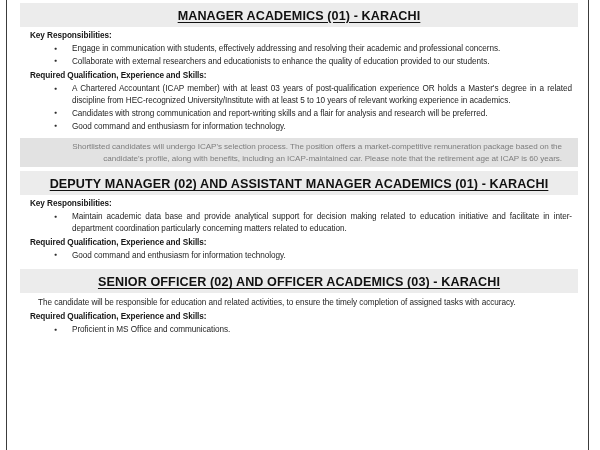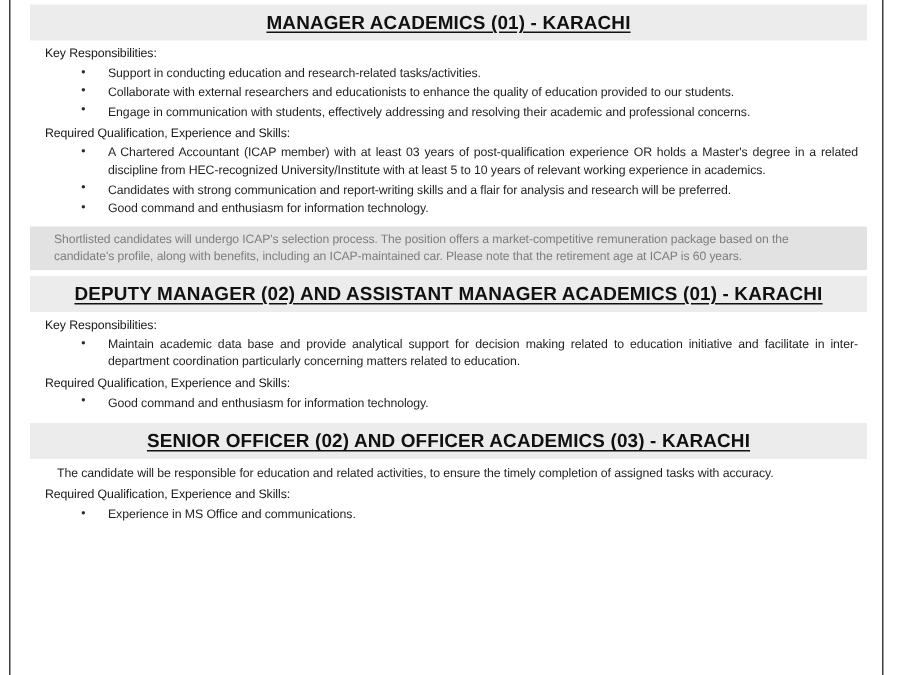--- a/index.html
+++ b/index.html
@@ -58,21 +58,21 @@
     font-weight: bold;
     letter-spacing: 0.1px;
     color: #111111;
     text-decoration: underline;
     text-underline-offset: 2px;
   }
 
   
   .label {
     font-size: 8.2px;
-    font-weight: normal;
+    font-weight: bold;
     color: #161616;
     margin: 4px 0 3px 10px;
     letter-spacing: -0.05px;
   }
   .intro {
     font-size: 8.2px;
     color: #1f1f1f;
     margin: 5px 0 5px 18px;
     letter-spacing: -0.05px;
   }
@@ -101,21 +101,21 @@
     line-height: 11.4px;
     color: #2b2b2b;
   }
 
   
   .note {
     background: #e2e2e2;
     color: #7d7d7d;
     font-size: 8.1px;
     line-height: 11.6px;
-    text-align: left;
+    text-align: right;
     padding: 3px 16px 3px 16px;
     margin: 6px 0 4px 0;
     letter-spacing: -0.05px;
     box-sizing: border-box;
   }
   .spacer-sm { height: 3px; }
 </style>
 </head>
 <body>
 
@@ -126,23 +126,22 @@
 
   <div class="content">
 
     <div class="band">
       <span class="band-title">MANAGER ACADEMICS (01) - KARACHI</span>
     </div>
 
     <div class="label">Key Responsibilities:</div>
 
     <ul class="bullets">
-      <li>Support in conducting education and research-related tasks/activities.</li>
+      <li>Engage in communication with students, effectively addressing and resolving their academic and professional concerns.</li>
       <li>Collaborate with external researchers and educationists to enhance the quality of education provided to our students.</li>
-      <li>Engage in communication with students, effectively addressing and resolving their academic and professional concerns.</li>
     </ul>
 
     <div class="label">Required Qualification, Experience and Skills:</div>
 
     <ul class="bullets">
       <li>A Chartered Accountant (ICAP member) with at least 03 years of post-qualification experience OR holds a Master's degree in a related discipline from HEC-recognized University/Institute with at least 5 to 10 years of relevant working experience in academics.</li>
       <li>Candidates with strong communication and report-writing skills and a flair for analysis and research will be preferred.</li>
       <li>Good command and enthusiasm for information technology.</li>
     </ul>
 
@@ -168,17 +167,17 @@
 
     <div class="band">
       <span class="band-title">SENIOR OFFICER (02) AND OFFICER ACADEMICS (03) - KARACHI</span>
     </div>
 
     <div class="intro">The candidate will be responsible for education and related activities, to ensure the timely completion of assigned tasks with accuracy.</div>
 
     <div class="label">Required Qualification, Experience and Skills:</div>
 
     <ul class="bullets">
-      <li>Experience in MS Office and communications.</li>
+      <li>Proficient in MS Office and communications.</li>
     </ul>
 
   </div>
 </div>
 
 </body></html>

